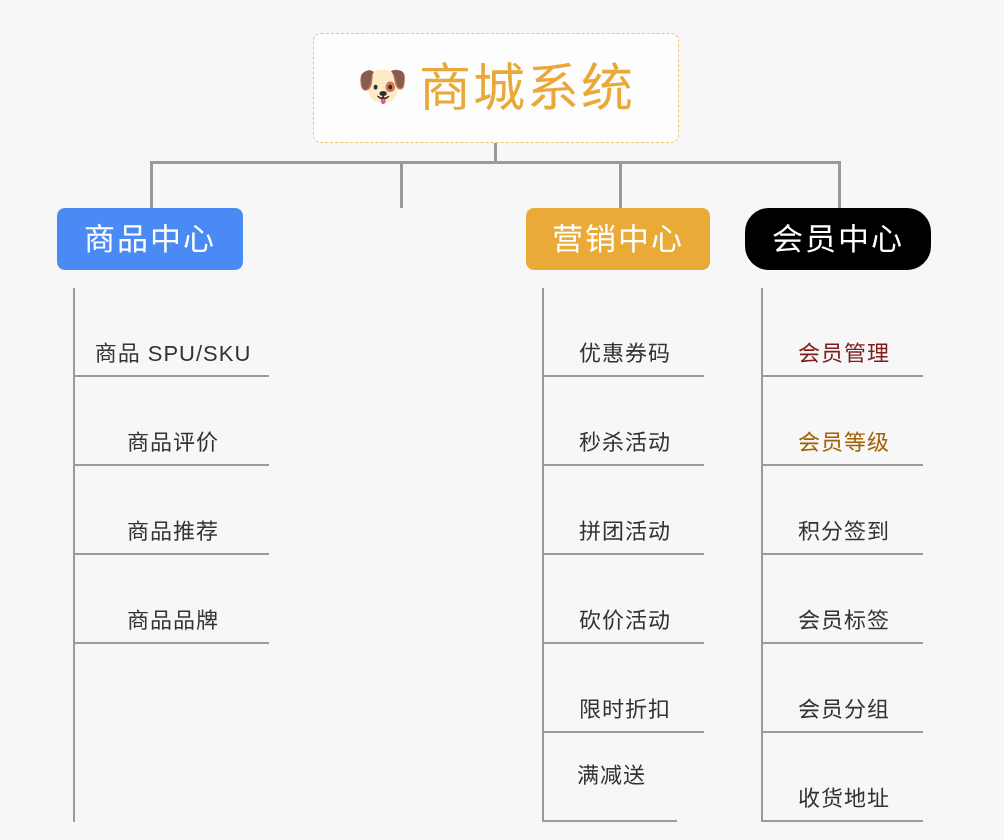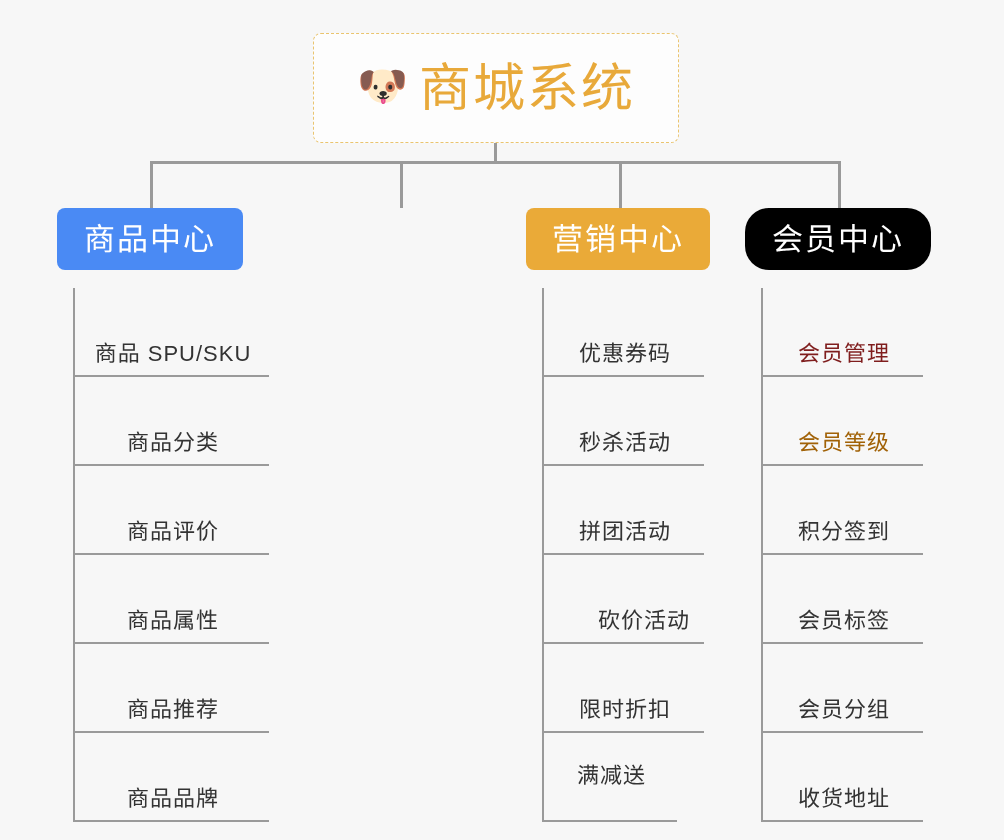--- a/index.html
+++ b/index.html
@@ -174,27 +174,21 @@
   <div class="column col-1">
     <div class="cat-box" style="background: rgb(74, 138, 244);">
       <span>商品中心</span>
     </div>
     <div class="leaf-list">
       <div class="leaf-spine" style="background: rgb(154, 154, 154); height: 534px;"></div>
       <div class="leaf-item" style="border-bottom-color: rgb(154, 154, 154); color: rgb(51, 51, 51);">
           <span class="leaf-label">商品 SPU/SKU</span>
         </div>
       <div class="leaf-item" style="border-bottom-color: rgb(154, 154, 154); color: rgb(51, 51, 51);">
-          <span class="leaf-label">商品分类</span>
-        </div>
-      <div class="leaf-item" style="border-bottom-color: rgb(154, 154, 154); color: rgb(51, 51, 51);">
           <span class="leaf-label">商品评价</span>
-        </div>
-      <div class="leaf-item" style="border-bottom-color: rgb(154, 154, 154); color: rgb(51, 51, 51);">
-          <span class="leaf-label">商品属性</span>
         </div>
       <div class="leaf-item" style="border-bottom-color: rgb(154, 154, 154); color: rgb(51, 51, 51);">
           <span class="leaf-label">商品推荐</span>
         </div>
       <div class="leaf-item" style="border-bottom-color: rgb(154, 154, 154); color: rgb(51, 51, 51); justify-content: center;">
           <span class="leaf-label">商品品牌</span>
         </div>
     </div>
   </div>
 
@@ -207,21 +201,21 @@
       <div class="leaf-spine" style="background: rgb(154, 154, 154); height: 534px;"></div>
       <div class="leaf-item" style="border-bottom-color: rgb(154, 154, 154); color: rgb(51, 51, 51);">
           <span class="leaf-label">优惠券码</span>
         </div>
       <div class="leaf-item" style="border-bottom-color: rgb(154, 154, 154); color: rgb(51, 51, 51);">
           <span class="leaf-label">秒杀活动</span>
         </div>
       <div class="leaf-item" style="border-bottom-color: rgb(154, 154, 154); color: rgb(51, 51, 51);">
           <span class="leaf-label">拼团活动</span>
         </div>
-      <div class="leaf-item" style="border-bottom-color: rgb(154, 154, 154); color: rgb(51, 51, 51); justify-content: flex-end;">
+      <div class="leaf-item" style="border-bottom-color: rgb(154, 154, 154); color: rgb(51, 51, 51);">
           <span class="leaf-label">砍价活动</span>
         </div>
       <div class="leaf-item" style="border-bottom-color: rgb(154, 154, 154); color: rgb(51, 51, 51);">
           <span class="leaf-label">限时折扣</span>
         </div>
       <div class="leaf-item short" style="border-bottom-color: rgb(154, 154, 154); color: rgb(51, 51, 51); align-items: center;">
           <span class="leaf-label">满减送</span>
         </div>
     </div>
   </div>

